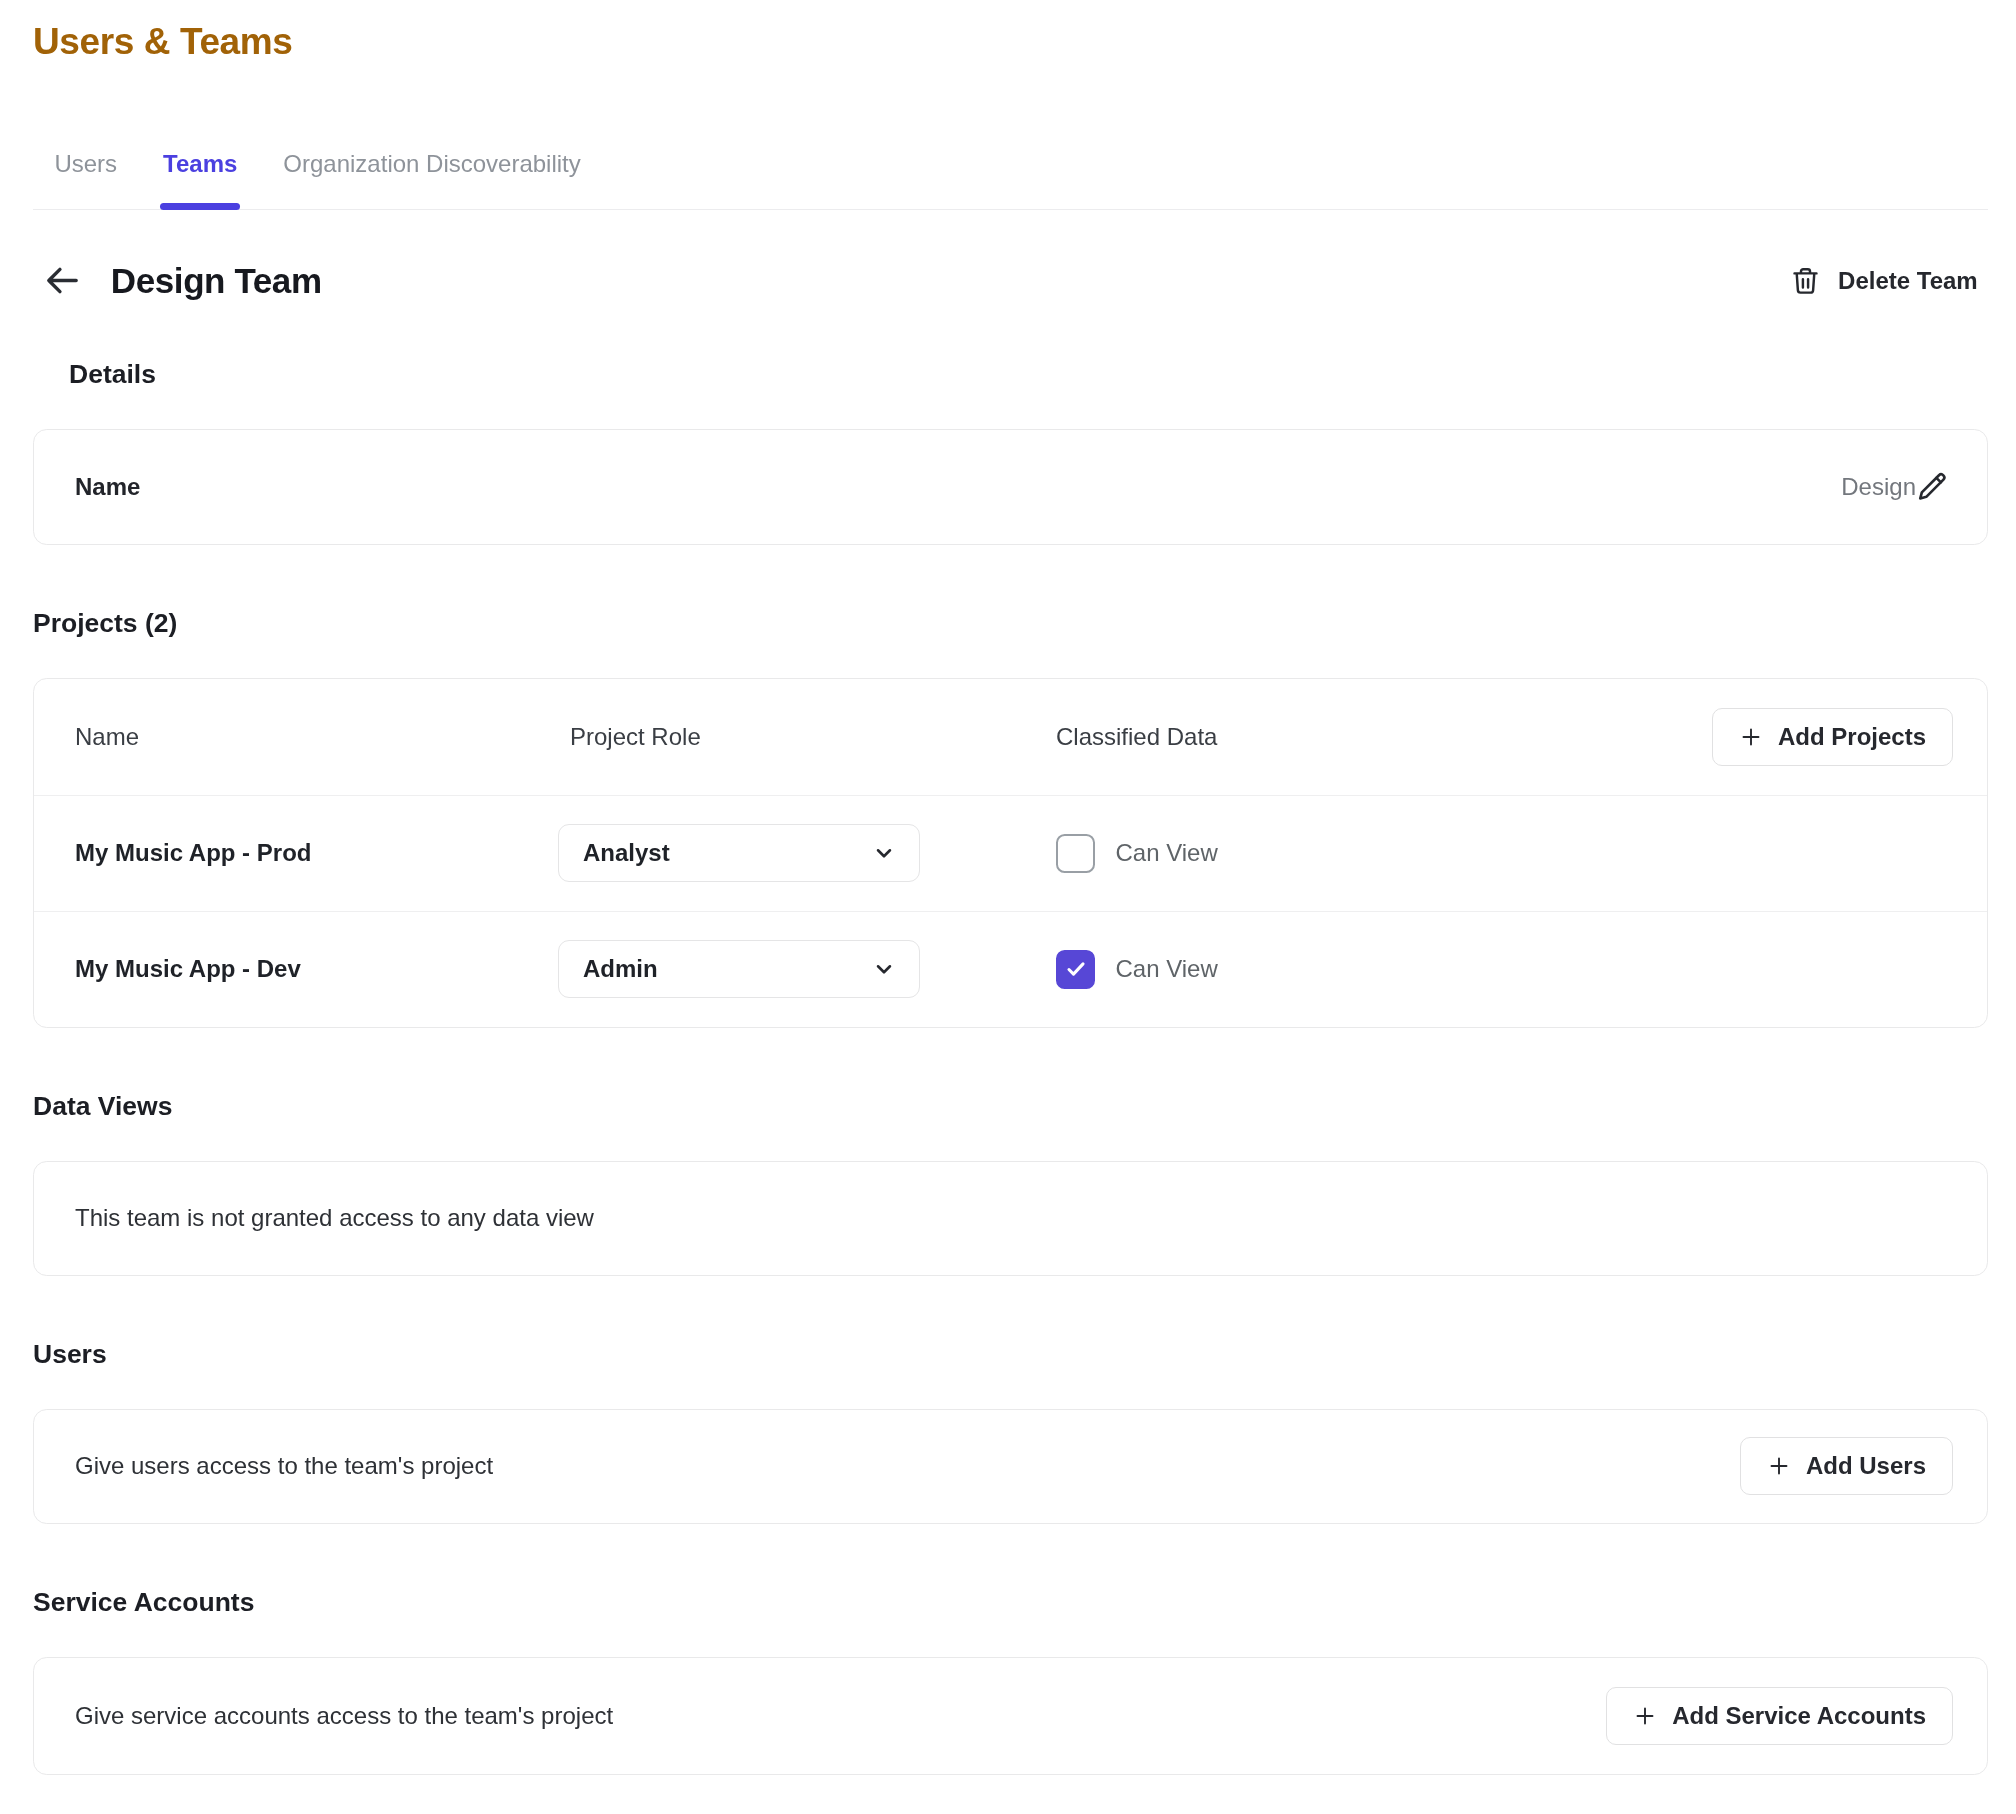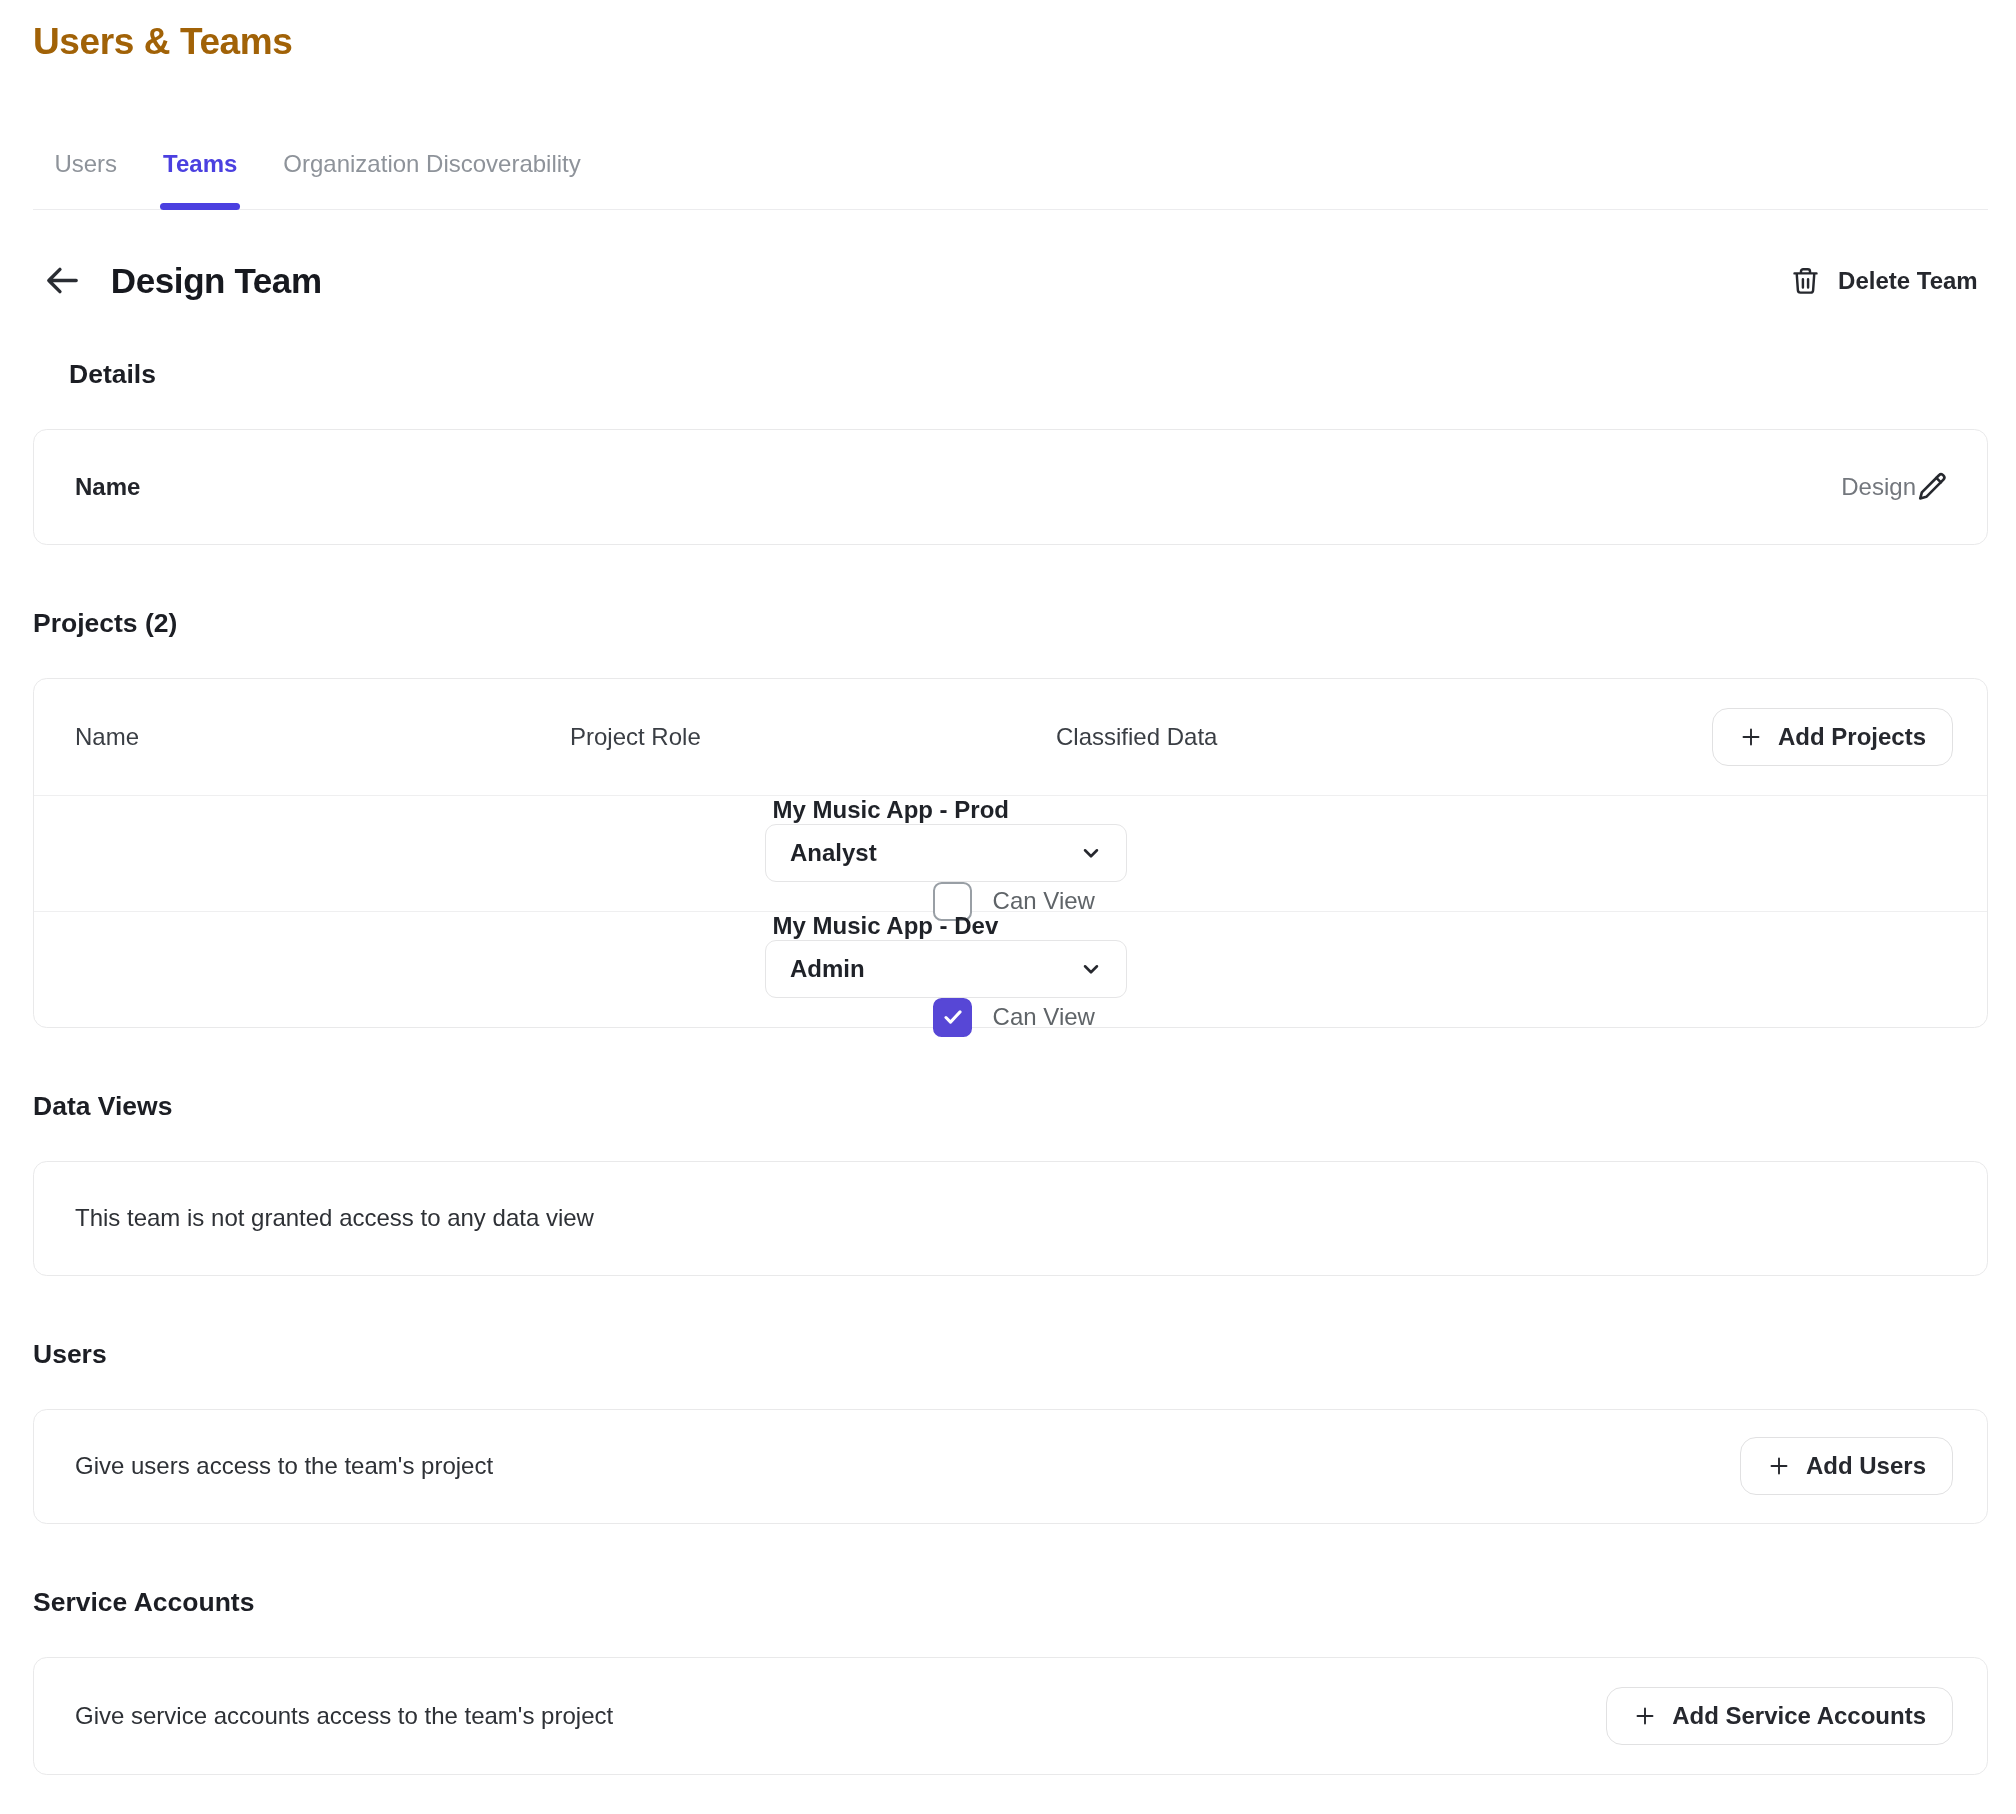--- a/index.html
+++ b/index.html
@@ -104,21 +104,21 @@
   .details-value { flex: 1; font-size: 24px; color: #73777d; text-align: right; }
   .icon-btn { cursor: pointer; display: flex; align-items: center; justify-content: center; }
 
   
   .trow {
     display: flex;
     align-items: center;
     height: 116px;
     padding: 0 34px 0 41px;
   }
-  .trow + .trow { border-top: 1.7px solid #efeff0; flex-direction: column; }
+  .trow + .trow { border-top: 1.7px solid #efeff0; }
   .col-name { width: 483px; font-size: 24px; }
   .col-role { width: 498px; }
   .col-classified { flex: 1; display: flex; align-items: center; gap: 20.5px; }
   .col-action { margin-left: auto; }
   .thead .col-name, .thead .col-role, .thead .col-classified { color: #3a3e44; font-weight: 400; font-size: 24px; }
   .thead .col-role { padding-left: 12px; }
   .cell-project-name { font-weight: 700; color: #1f2228; }
 
   
   .select {
@@ -154,21 +154,21 @@
   .can-view-label { font-size: 24px; color: #5f6468; }
 
   
   .btn {
     display: inline-flex;
     align-items: center;
     gap: 15.4px;
     height: 58px;
     padding: 0 26px;
     border: 1.7px solid #e1e1e2;
-    border-radius: 16px;
+    border-radius: 10px;
     background: #ffffff;
     font-family: "Liberation Sans", sans-serif;
     font-size: 24px;
     font-weight: 600;
     color: #26282e;
     cursor: pointer;
     white-space: nowrap;
   }
 
   

